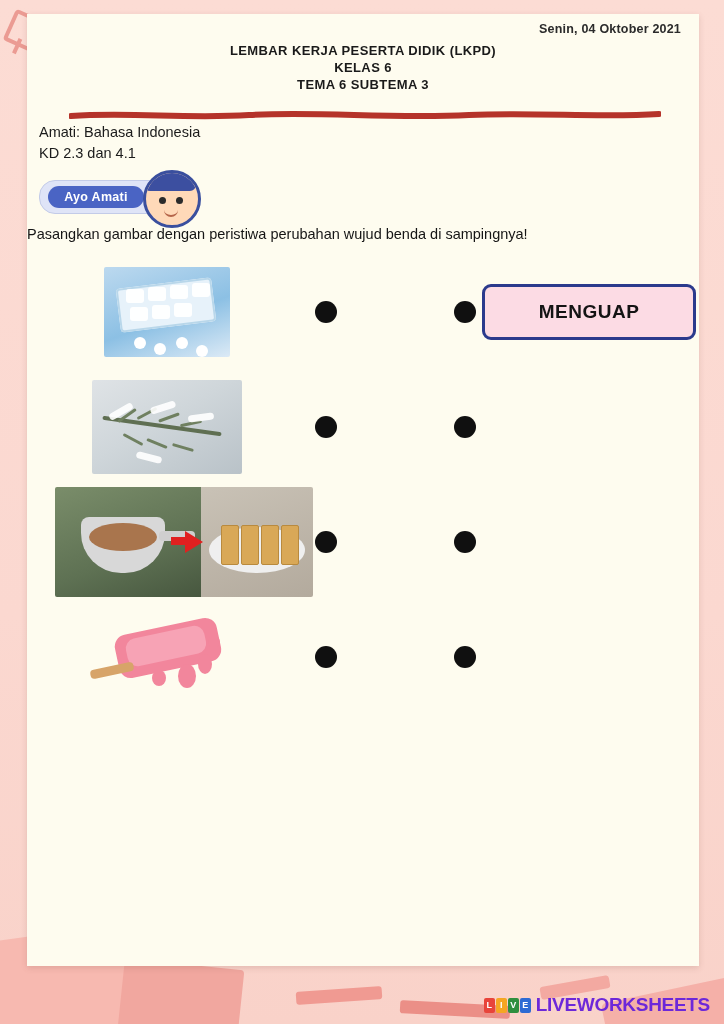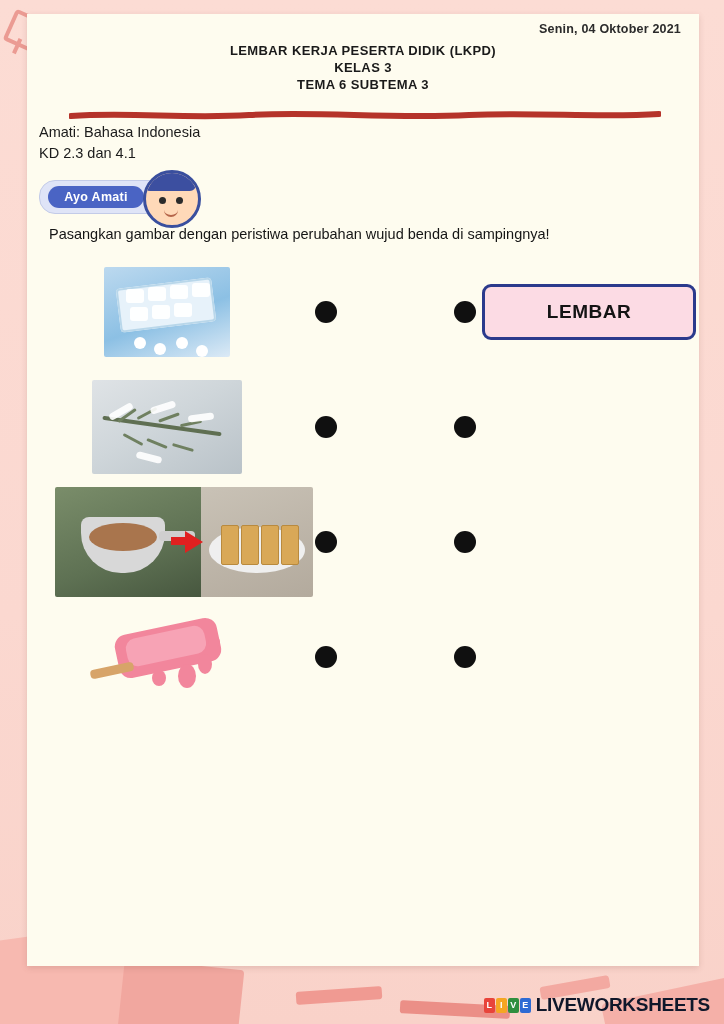--- a/index.html
+++ b/index.html
@@ -220,21 +220,21 @@
     left: 18px;
     top: 36px;
     width: 14px;
     height: 6px;
     border-bottom: 2px solid #b5654a;
     border-radius: 0 0 8px 8px;
   }
 
   .instruction {
     position: absolute;
-    left: 22px;
+    left: 0;
     top: 212px;
     font-size: 14.5px;
     color: #151515;
   }
 
   
   .rows {
     position: absolute;
     left: 0;
     top: 240px;
@@ -354,21 +354,21 @@
     width: 11px; height: 15px; color: #fff; font-size: 9px; font-weight: bold;
     display: flex; align-items: center; justify-content: center; border-radius: 2px;
   }
   .lb1 { background: #e8443a; }
   .lb2 { background: #f5a623; }
   .lb3 { background: #2f8f3f; }
   .lb4 { background: #2d6bd4; }
   .logo-text {
     font-size: 19px;
     font-weight: bold;
-    color: #0f172a;
+    color: #6d28d9;
     letter-spacing: -.3px;
   }
 </style>
 </head>
 <body>
 
 <div class="bg-pink">
   <div class="deco-clip"></div>
   <div class="deco-sheet"></div>
   <div class="deco-sheet2"></div>
@@ -377,21 +377,21 @@
   <div class="deco-pencil c"></div>
   <div class="deco-ruler"></div>
 </div>
 
 <div class="page">
 
   <div class="date">Senin, 04 Oktober 2021</div>
 
   <div class="title-block">
     <div class="title-line">LEMBAR KERJA PESERTA DIDIK (LKPD)</div>
-    <div class="title-line">KELAS 3</div>
+    <div class="title-line">KELAS 6</div>
     <div class="title-line">TEMA 6 SUBTEMA 3</div>
   </div>
 
   <svg class="divider" viewBox="0 0 592 10" preserveAspectRatio="none">
     <path d="M2 6 C 60 2, 120 9, 180 5 C 250 1, 320 9, 400 5 C 470 2, 530 8, 590 4" stroke="#b5332a" stroke-width="6" fill="none" stroke-linecap="round"></path>
   </svg>
 
   <div class="meta">
     <div>Amati: Bahasa Indonesia</div>
     <div>KD 2.3 dan  4.1</div>
@@ -425,21 +425,21 @@
           <div class="cube" style="left:48px;top:38px;"></div>
           <div class="cube" style="left:70px;top:36px;"></div>
           <div class="pill" style="left:30px;top:70px;"></div>
           <div class="pill" style="left:50px;top:76px;"></div>
           <div class="pill" style="left:72px;top:70px;"></div>
           <div class="pill" style="left:92px;top:78px;"></div>
         </div>
       </div>
       <div class="dot left"></div>
       <div class="dot right"></div>
-      <div class="answer-box">LEMBAR</div>
+      <div class="answer-box">MENGUAP</div>
     </div>
 
     <div class="row">
       <div class="thumb-wrap">
         <div class="thumb pic-frost">
           <div class="branch" style="left:10px;top:44px;width:120px;transform:rotate(8deg);"></div>
           <div class="needle" style="left:24px;top:34px;transform:rotate(-35deg);"></div>
           <div class="needle" style="left:44px;top:32px;transform:rotate(-28deg);"></div>
           <div class="needle" style="left:66px;top:36px;transform:rotate(-20deg);"></div>
           <div class="needle" style="left:88px;top:42px;transform:rotate(-12deg);"></div>

